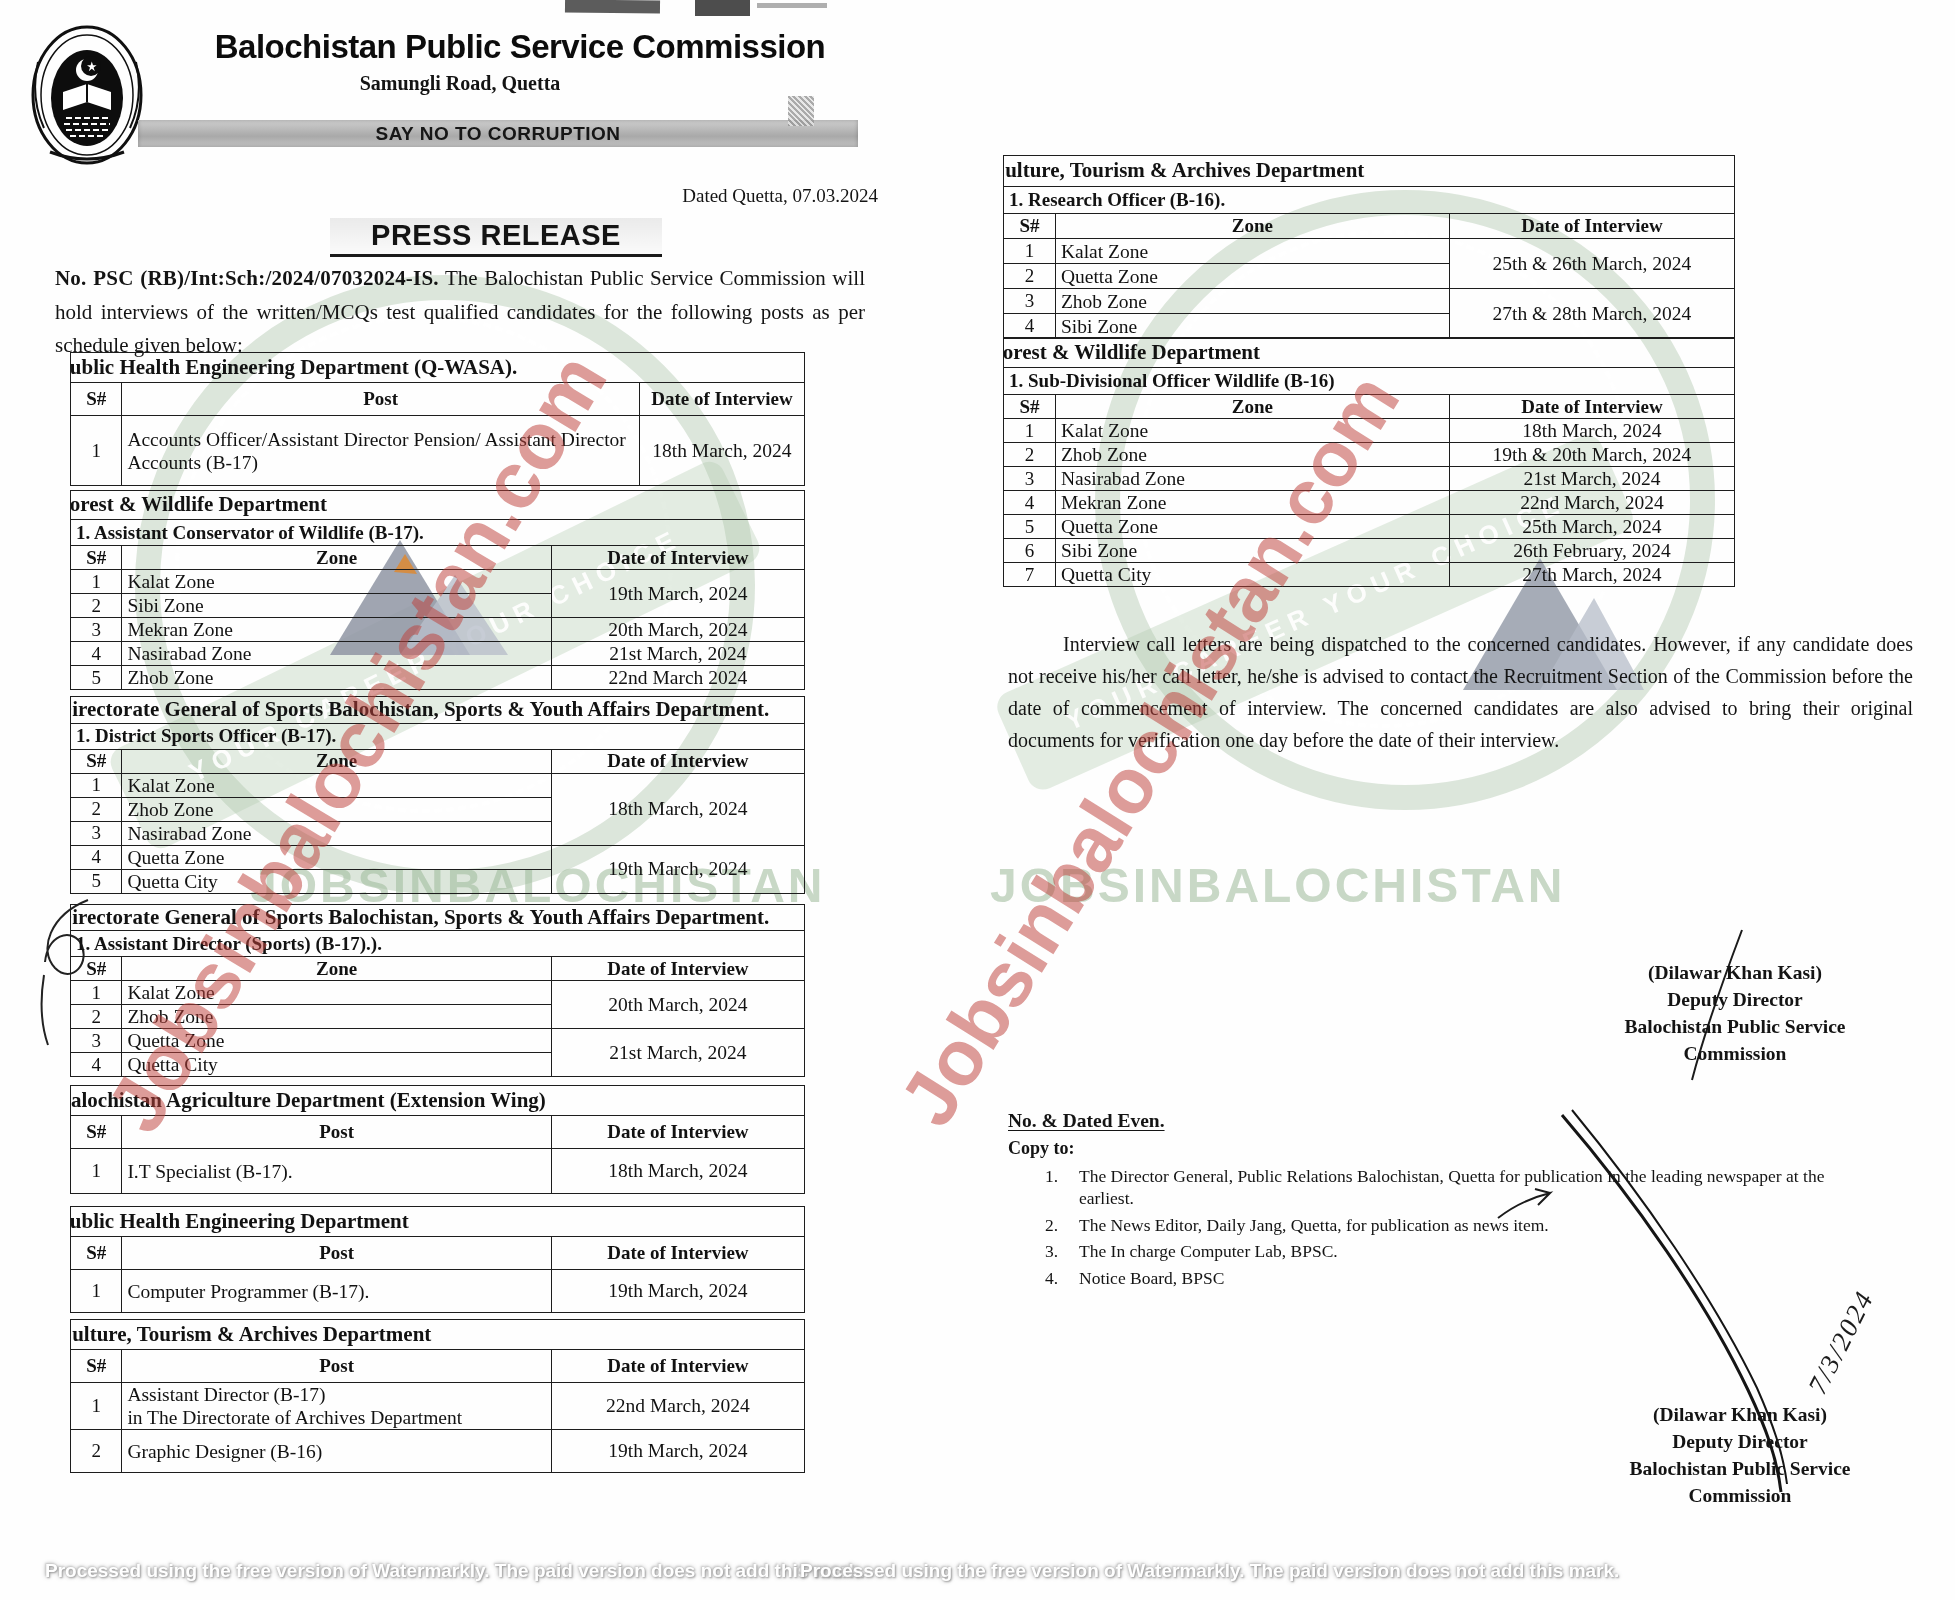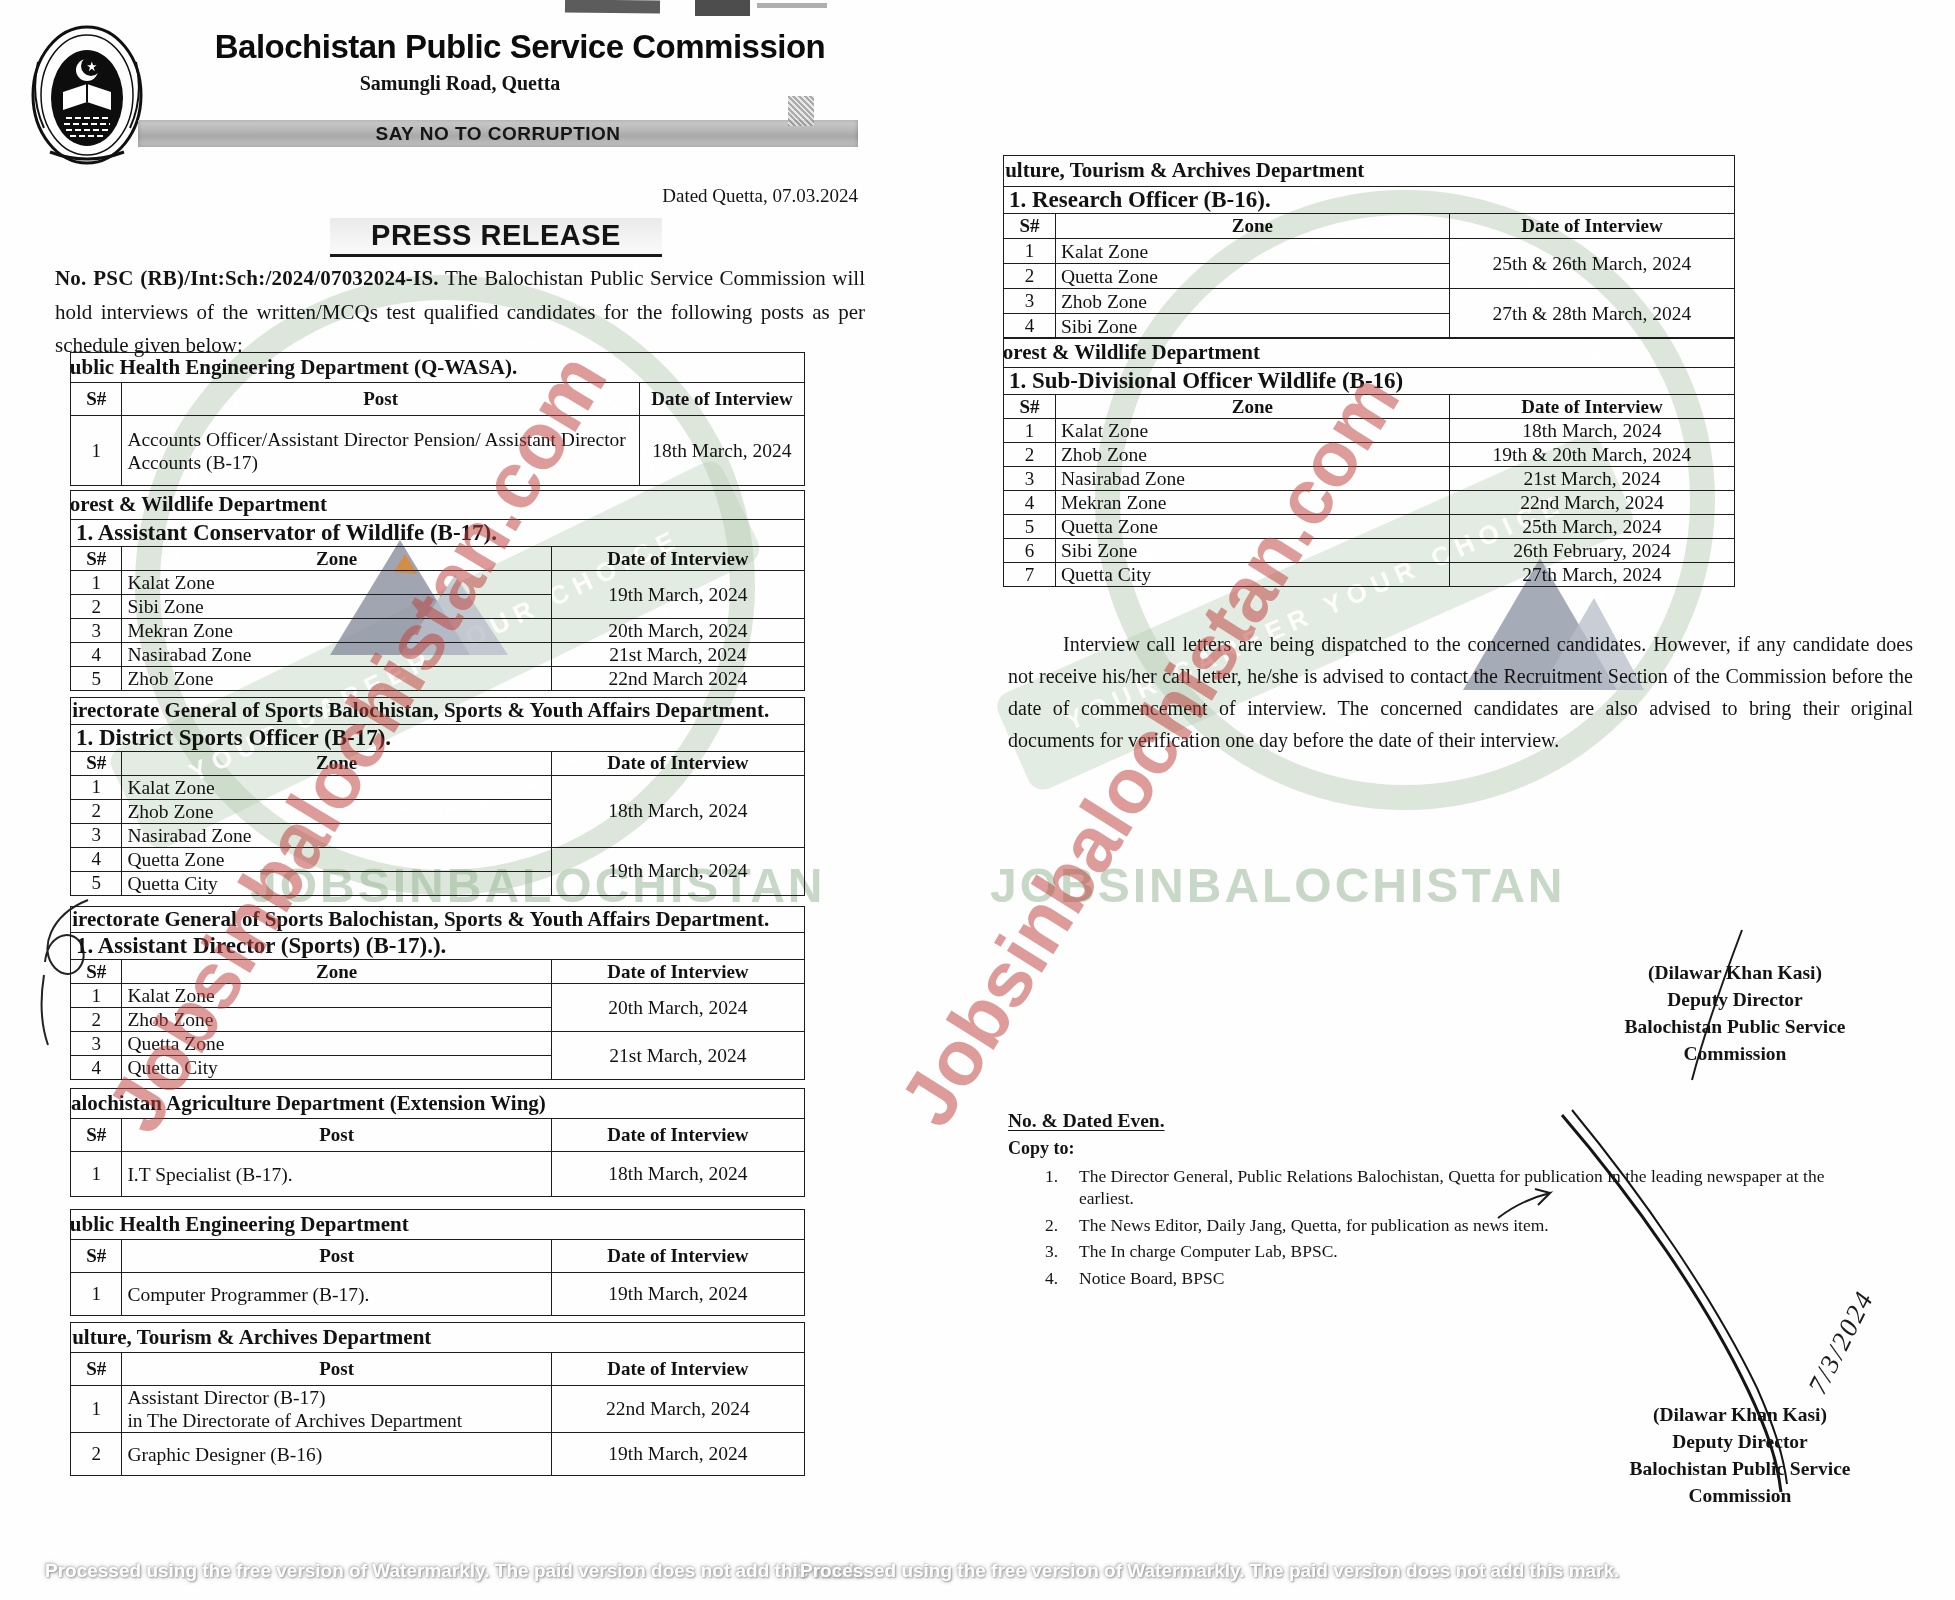--- a/index.html
+++ b/index.html
@@ -20,21 +20,21 @@
          text-align:center;border-bottom:3.5px solid #1a1a1a;padding:1px 6px 2px;
          background:linear-gradient(rgba(0,0,0,.08),rgba(0,0,0,.015));letter-spacing:.5px;}
   .intro{font-size:21px;line-height:1.6;text-align:justify;}
   .intro b{letter-spacing:.2px;}
 
   
   .doc-table{border-collapse:collapse;width:100%;table-layout:fixed;
              font-family:"Liberation Serif",serif;color:#121212;background:transparent;}
   .doc-table td{border:1.8px solid #1d1d1d;padding:0 5px;vertical-align:middle;overflow:hidden;}
   .tt{font-weight:700;font-size:21px;text-align:left;padding-left:92px;text-indent:-40px;line-height:1.22;}
-  .ts{font-weight:700;font-size:23px;text-align:left;padding-left:84px;}
+  .ts{font-weight:700;font-size:19px;text-align:left;padding-left:84px;}
   .hc{font-weight:700;font-size:19px;text-align:center;}
   .sn{text-align:center;font-size:19px;}
   .zone{font-size:19.5px;text-align:left;padding-left:7px;white-space:pre-line;line-height:1.18;}
   .date{text-align:center;font-size:19.5px;}
 
   
   .closing{font-size:20px;line-height:1.6;text-align:justify;text-indent:55px;}
   .sig{text-align:center;font-weight:700;font-size:19.5px;line-height:1.38;}
   .copy-head{font-weight:700;font-size:19.5px;text-decoration:underline;text-underline-offset:3px;}
   .copy-label{font-weight:700;font-size:18px;}
@@ -109,21 +109,21 @@
       <path d="M33,70 L57,62 L81,70 L81,88 L57,80 L33,88 Z" fill="#ffffff"></path>
       <path d="M57,62 L57,80" stroke="#0d0d0d" stroke-width="2"></path>
       <path d="M36,96 h42 M34,102 h46 M36,108 h42 M40,114 h34" stroke="#ffffff" stroke-width="2" stroke-dasharray="6 3"></path>
       <path d="M8,40 q-8,35 6,66 M106,40 q8,35 -6,66" stroke="#101010" stroke-width="2" fill="none"></path>
       <path d="M20,130 q37,14 74,0" stroke="#101010" stroke-width="3" fill="none"></path>
     </svg>
   </div>
   <div class="abs org-addr" style="left:170px;top:72px;width:580px;">Samungli Road, Quetta</div>
   <div class="abs org-title" style="left:170px;top:28px;width:700px;">Balochistan Public Service Commission</div>
   <div class="abs banner" style="left:138px;top:120px;width:720px;height:27px;">SAY NO TO CORRUPTION</div>
-  <div class="abs dated" style="left:520px;top:185px;width:338px;">Dated Quetta, 07.03.2024</div>
+  <div class="abs dated" style="left:540px;top:185px;width:338px;">Dated Quetta, 07.03.2024</div>
   <div class="abs press" style="left:330px;top:218px;width:320px;">PRESS RELEASE</div>
 
   <div class="abs intro" style="left:55px;top:262px;width:810px;">
     <b>No. PSC (RB)/Int:Sch:/2024/07032024-IS.</b><span> The Balochistan Public Service Commission will hold interviews of the written/MCQs test qualified candidates for the following posts as per schedule given below:</span>
   </div>
 
   <div class="abs" style="left:70px;top:352px;width:735px;">
     <div style="margin-top: 0px;">
         <table class="doc-table">
           <colgroup>

